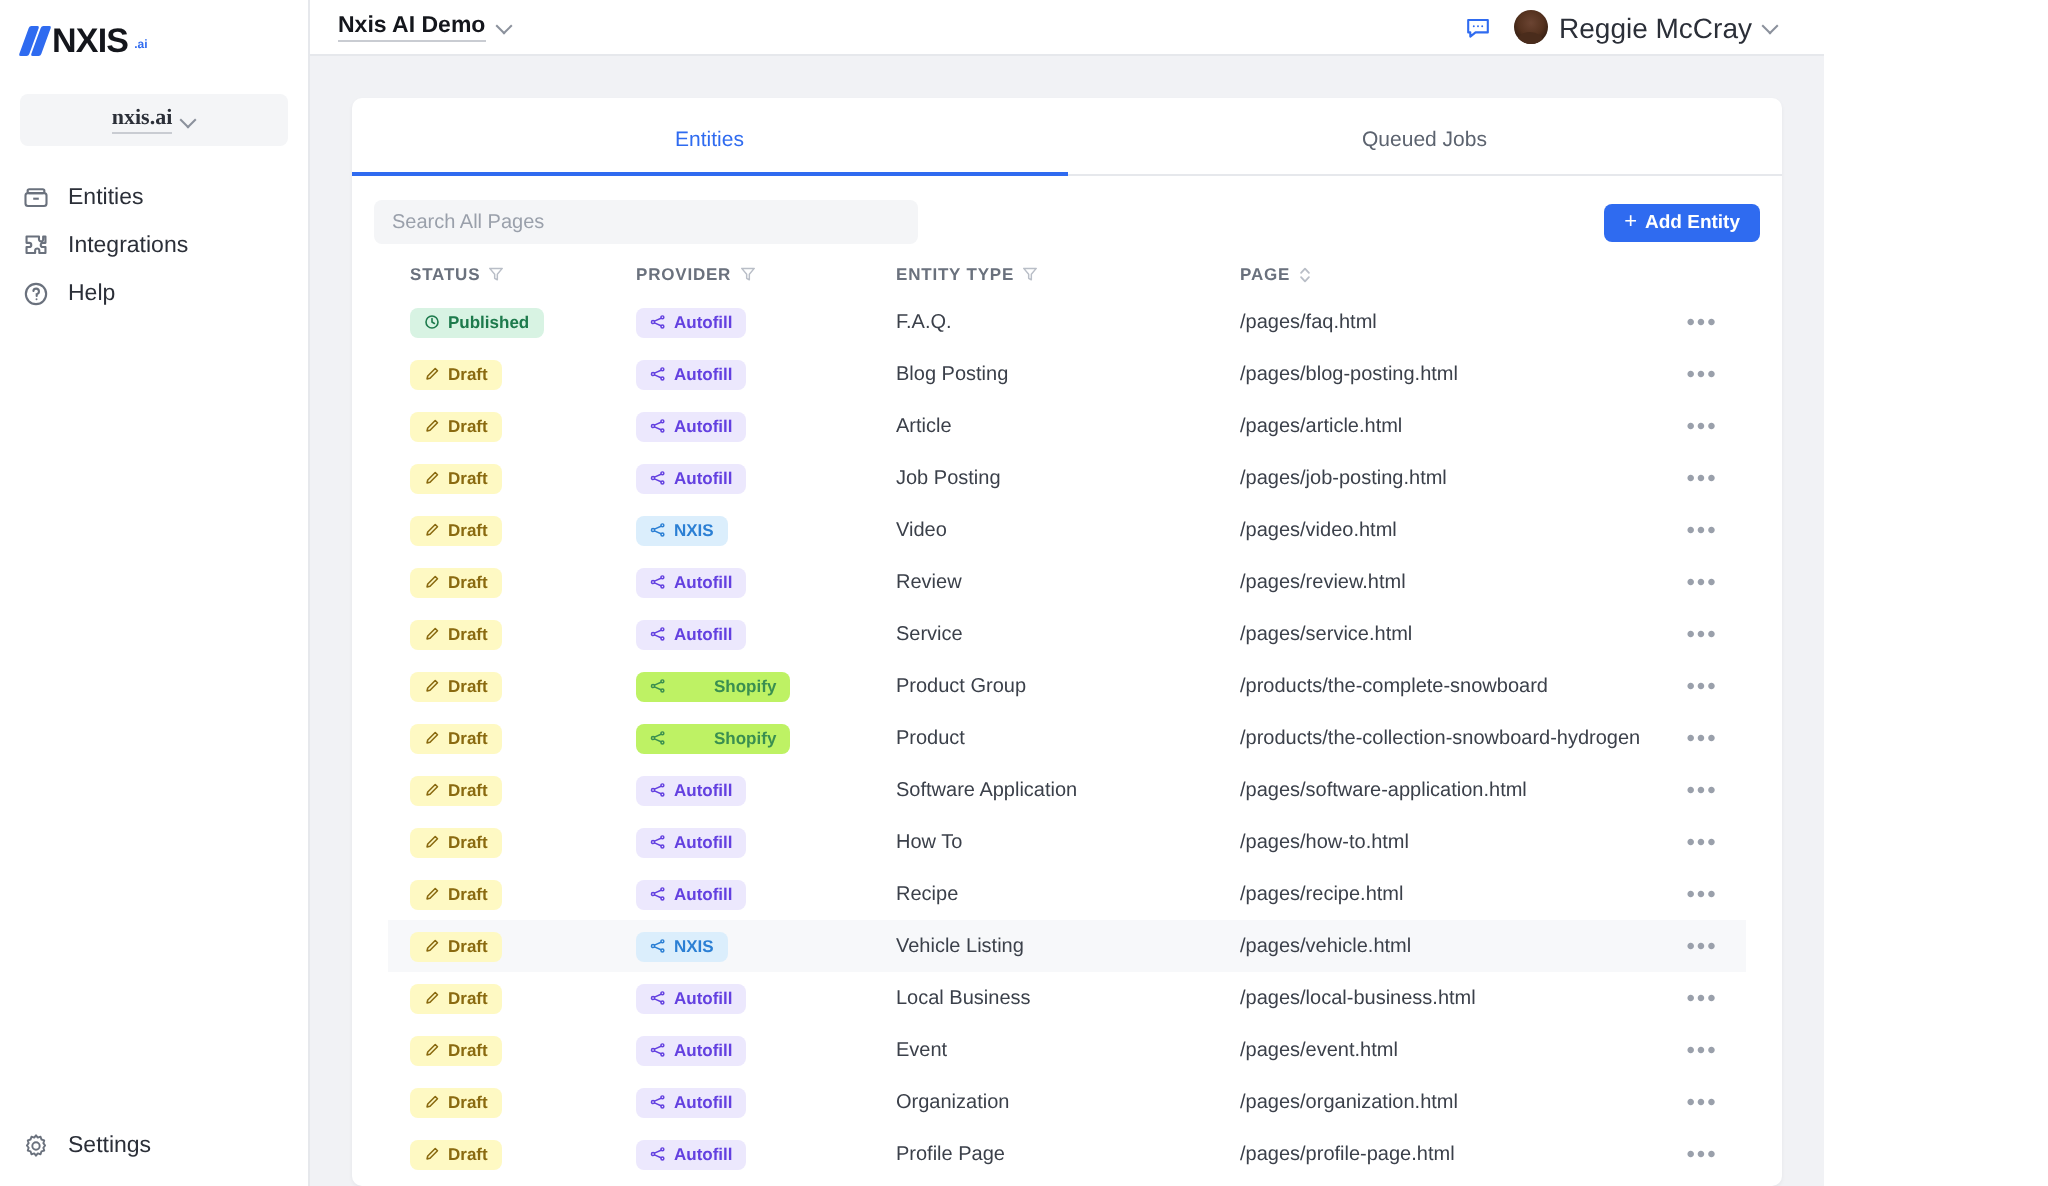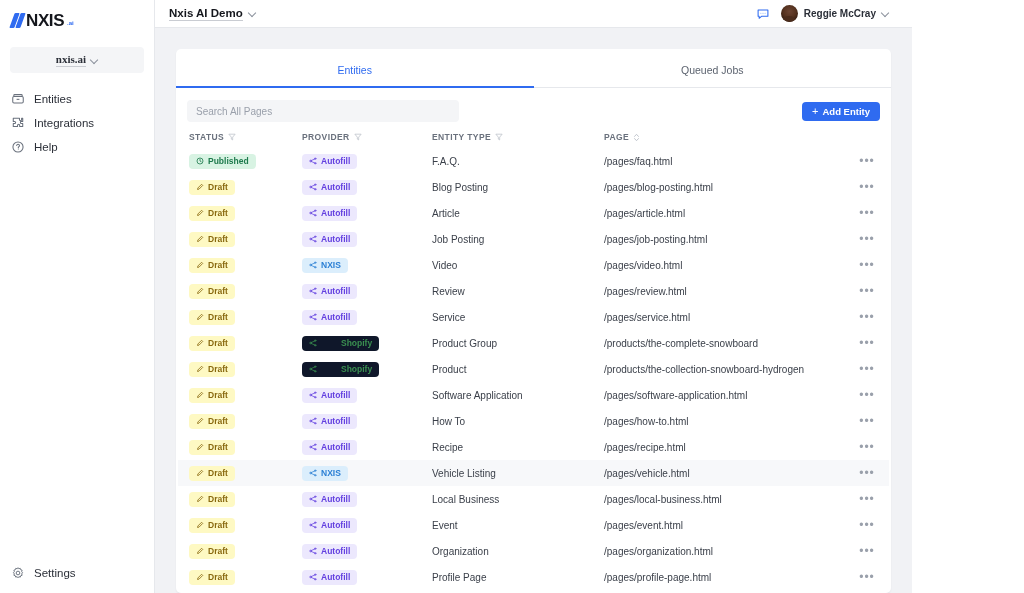--- a/index.html
+++ b/index.html
@@ -79,21 +79,21 @@
   .top-right { margin-left: auto; display: flex; align-items: center; gap: 11px; }
   .avatar {
     width: 17px; height: 17px; border-radius: 50%;
     background: radial-gradient(circle at 50% 38%, #6b4432 0%, #55321f 46%, #3a2215 70%, #2a1a10 100%);
     position: relative; overflow: hidden; flex: 0 0 17px;
   }
   .avatar::after {
     content:""; position:absolute; left:50%; top:62%; transform: translateX(-50%);
     width: 13px; height: 9px; border-radius: 50% 50% 0 0; background: #4a2c1c;
   }
-  .user-name { font-size: 10px; color: #2b2f38; font-weight: bold; }
+  .user-name { font-size: 14px; color: #2b2f38; font-weight: normal; }
   .user-wrap { display:flex; align-items:center; gap:6px; cursor:pointer; }
 
   .content {
     flex: 1; background: #f1f2f5; padding: 21px 21px 0 21px; min-height: 0;
     overflow: hidden;
   }
   .card {
     background: #ffffff; border-radius: 5px; height: 100%;
     box-shadow: 0 1px 2px rgba(16,24,40,0.05);
     display: flex; flex-direction: column; overflow: hidden;
@@ -115,21 +115,21 @@
   }
   .search::placeholder { color: #9aa0ab; }
   .add-btn {
     margin-left: auto; background: #2f6bf0; color: #fff; border: none;
     height: 19px; border-radius: 4px; font-size: 9.5px; font-weight: bold;
     padding: 0 10px; display: flex; align-items: center; gap: 4px; cursor: pointer;
     font-family: "Liberation Sans", sans-serif;
   }
   .plus { font-size: 11px; line-height: 1; font-weight: normal; }
 
-  .table-wrap { flex: 1; overflow: hidden; padding: 0 2px; }
+  .table-wrap { flex: 1; overflow: hidden; padding: 0 18px; }
   table { width: 100%; border-collapse: collapse; table-layout: fixed; }
   th {
     text-align: left; font-size: 8.5px; font-weight: bold; letter-spacing: 0.4px;
     color: #6a717d; padding: 10px 0 6px 0; text-transform: uppercase;
   }
   th .thc { display: flex; align-items: center; gap: 4px; }
   .col-status { width: 124px; padding-left: 11px !important; }
   .col-provider { width: 130px; }
   .col-entity { width: 172px; }
   .col-page { width: auto; }
@@ -140,21 +140,21 @@
 
   .badge {
     display: inline-flex; align-items: center; gap: 4px;
     height: 15px; border-radius: 4px; padding: 0 7px;
     font-size: 8.5px; font-weight: bold; white-space: nowrap;
   }
   .badge.published { background: #d8f3e3; color: #1d7a4c; }
   .badge.draft { background: #fef9c3; color: #8a6a10; }
   .badge.autofill { background: #ece8fd; color: #6340e0; }
   .badge.nxis { background: #dbeefc; color: #2b7fd4; }
-  .badge.shopify { background: #0f172a; color: #3a8f50; gap: 24px; }
+  .badge.shopify { background: #bef264; color: #3a8f50; gap: 24px; }
 
   .dots {
     color: #9aa0ab; font-size: 12px; letter-spacing: 1px; line-height: 1;
     cursor: pointer; text-align: center; display:block;
   }
   .funnel { width: 8px; height: 8px; display:block; }
   .sorter { width: 7px; height: 9px; display:block; }
   svg { display: block; }
 </style>
 </head>

